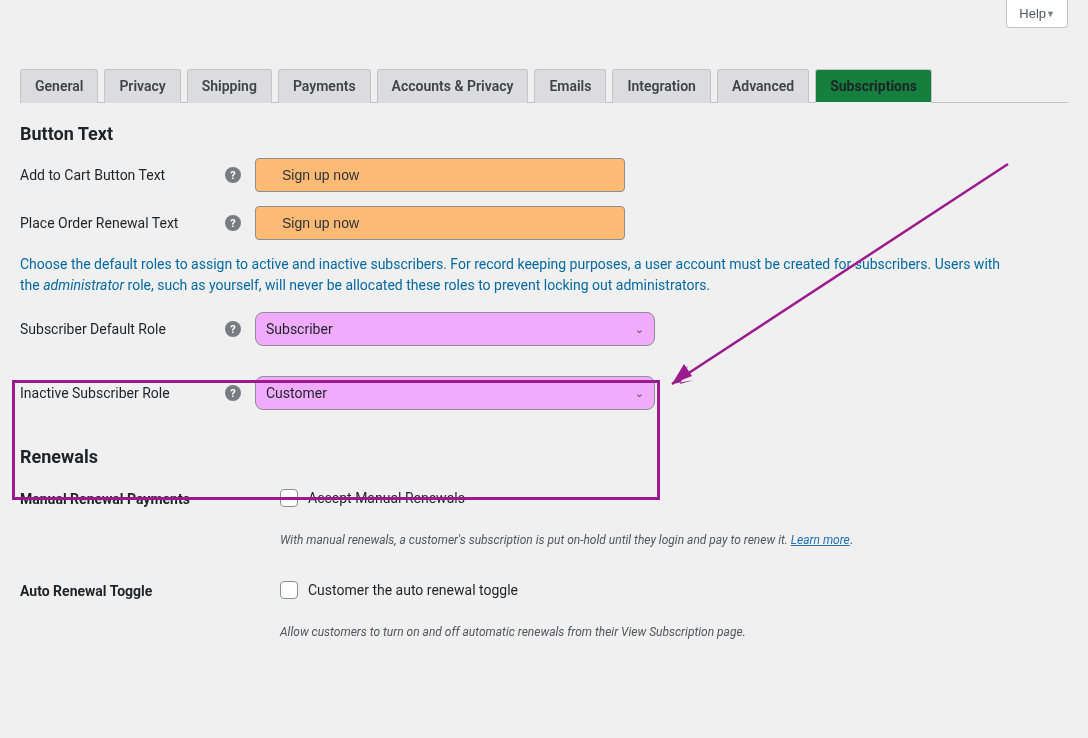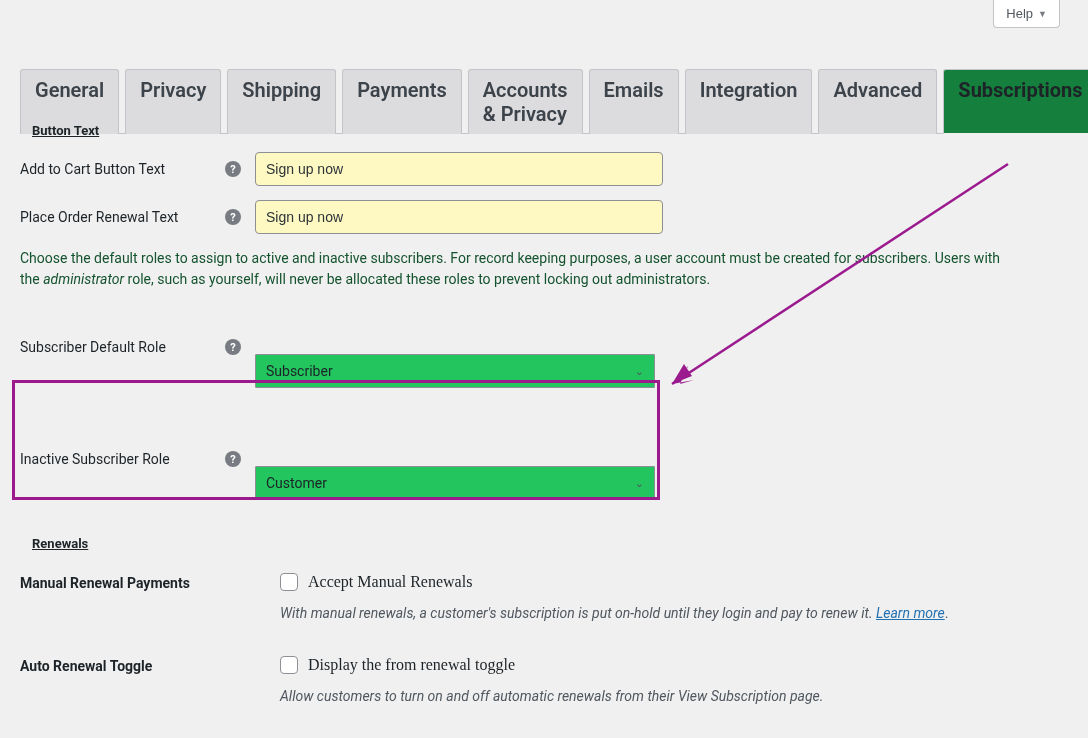--- a/index.html
+++ b/index.html
@@ -9,30 +9,29 @@
     color: #1d2327;
     font-size: 13px;
     width: 1088px;
     height: 738px;
     position: relative;
     overflow: hidden;
   }
   .help-btn {
     position: absolute;
     top: 0;
-    right: 28px;
+    right: 20px;
     background: #fff;
     border: 1px solid #c3c4c7;
     border-top: none;
     border-radius: 0 0 4px 4px;
     padding: 6px 12px;
     font-size: 13px;
     display: flex;
     align-items: center;
-    gap: 5px;
     cursor: pointer;
     color: #50575e;
   }
   .help-btn .caret {
     font-size: 9px;
     color: #787c82;
   }
   .tabs {
     position: absolute;
     top: 68px;
@@ -40,51 +39,50 @@
     right: 20px;
     display: flex;
     gap: 6px;
     border-bottom: 1px solid #c3c4c7;
   }
   .tab {
     background: #dcdcde;
     border: 1px solid #c3c4c7;
     border-bottom: none;
     padding: 8px 14px;
-    font-size: 20px;
+    font-size: 14px;
     color: #3c434a;
     cursor: pointer;
     position: relative;
     top: 1px;
     font-weight: 600;
     border-radius: 3px 3px 0 0;
   }
   .tab.active {
     background: #15803d;
     border-bottom: 1px solid #f0f0f1;
     color: #1d2327;
     font-weight: 700;
   }
   .content {
     position: absolute;
     top: 105px;
     left: 20px;
     right: 20px;
   }
   h2.section {
-    font-size: 13px;
-    font-weight: 700;
-    color: #1d2327;
-    margin: 18px 0 14px 12px;
-    text-decoration: underline;
+    font-size: 18px;
+    font-weight: 700;
+    color: #1d2327;
+    margin: 18px 0 14px 0;
   }
   .desc {
     font-size: 14px;
     line-height: 1.5;
-    color: #14532d;
+    color: #0369a1;
     margin: 6px 0 16px 0;
     max-width: 1000px;
   }
   .desc em.role { font-style: italic; }
   .row {
     display: flex;
     align-items: center;
     margin: 14px 0;
     min-height: 34px;
   }
@@ -105,42 +103,41 @@
     height: 16px;
     border-radius: 50%;
     background: #787c82;
     color: #fff;
     font-size: 11px;
     align-items: center;
     justify-content: center;
     font-weight: 700;
   }
   .row input[type="text"] {
-    width: 408px;
+    width: 370px;
     height: 34px;
-    padding: 0 10px;
+    padding: 0 26px;
     border: 1px solid #8c8f94;
     border-radius: 4px;
     font-size: 14px;
-    background: #fef9c3;
+    background: #fdba74;
     color: #2c3338;
   }
   .row .select {
     width: 400px;
     height: 34px;
     border: 1px solid #8c8f94;
-    border-radius: 1px;
-    background: #22c55e;
+    border-radius: 8px;
+    background: #f0abfc;
     display: flex;
     align-items: center;
     justify-content: space-between;
     padding: 0 10px;
     font-size: 14px;
     cursor: pointer;
-    margin-top: 48px;
   }
   .select .chev {
     font-size: 11px;
     color: #50575e;
   }
   .cb-row {
     display: flex;
     align-items: flex-start;
     margin: 14px 0 0 0;
   }
@@ -159,28 +156,27 @@
     gap: 10px;
   }
   .cb {
     width: 18px;
     height: 18px;
     border: 1px solid #8c8f94;
     border-radius: 4px;
     background: #fff;
   }
   .cb-label {
-    font-size: 16px;
-    font-family: Liberation Serif, serif;
+    font-size: 14px;
   }
   .cb-desc {
-    font-size: 14px;
+    font-size: 12px;
     font-style: italic;
     color: #50575e;
-    margin-top: 12px;
+    margin-top: 24px;
     line-height: 1.5;
   }
   .cb-desc .nonitalic { font-style: normal; }
   .cb-desc a { color: #2271b1; text-decoration: underline; font-style: italic; }
   .highlight-box {
     position: absolute;
     left: 12px;
     top: 380px;
     width: 648px;
     height: 120px;
@@ -276,21 +272,21 @@
         <span>With manual renewals, a customer's subscription is put on-hold until they login and pay to renew it. </span><a href="#">Learn more</a><span class="nonitalic">.</span>
       </div>
     </div>
   </div>
 
   <div class="cb-row" style="margin-top:32px">
     <div class="label">Auto Renewal Toggle</div>
     <div class="body">
       <div class="cb-line">
         <span class="cb"></span>
-        <span class="cb-label">Display the from renewal toggle</span>
+        <span class="cb-label">Customer the auto renewal toggle</span>
       </div>
       <div class="cb-desc">Allow customers to turn on and off automatic renewals from their View Subscription page.</div>
     </div>
   </div>
 
 </div>
 
 <div class="highlight-box"></div>
 
 <svg class="arrow-svg" viewBox="0 0 360 230">

